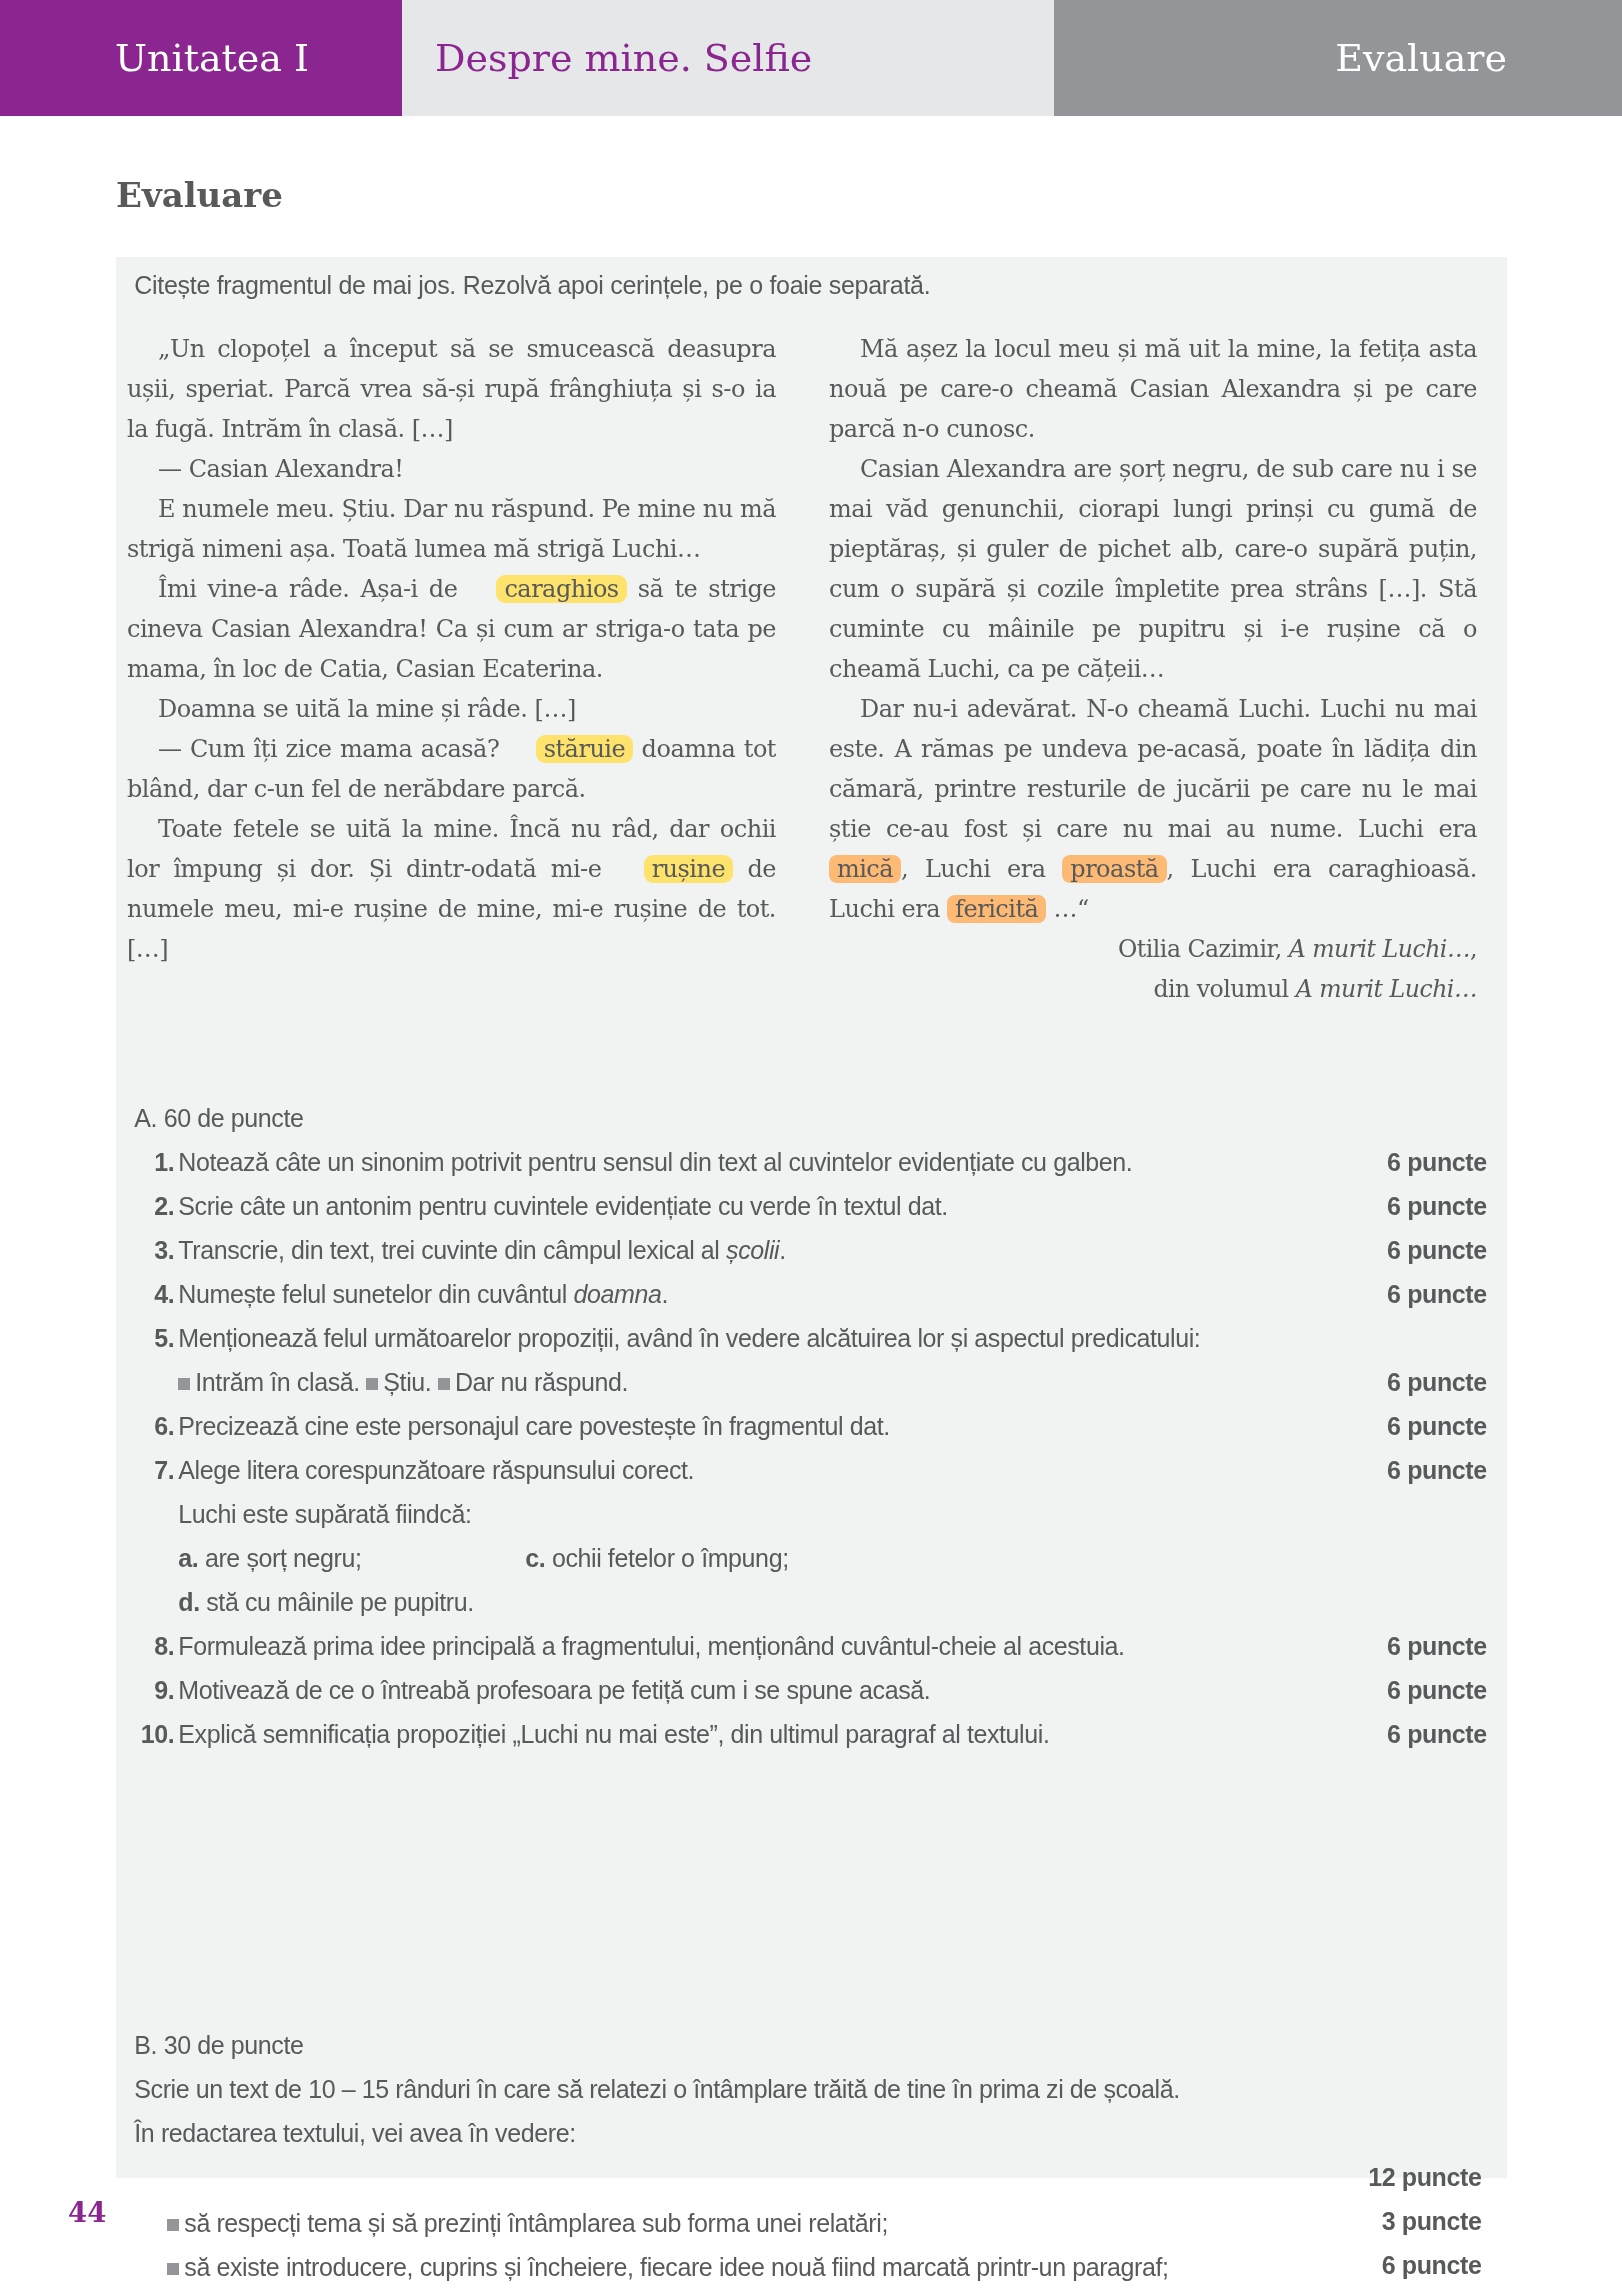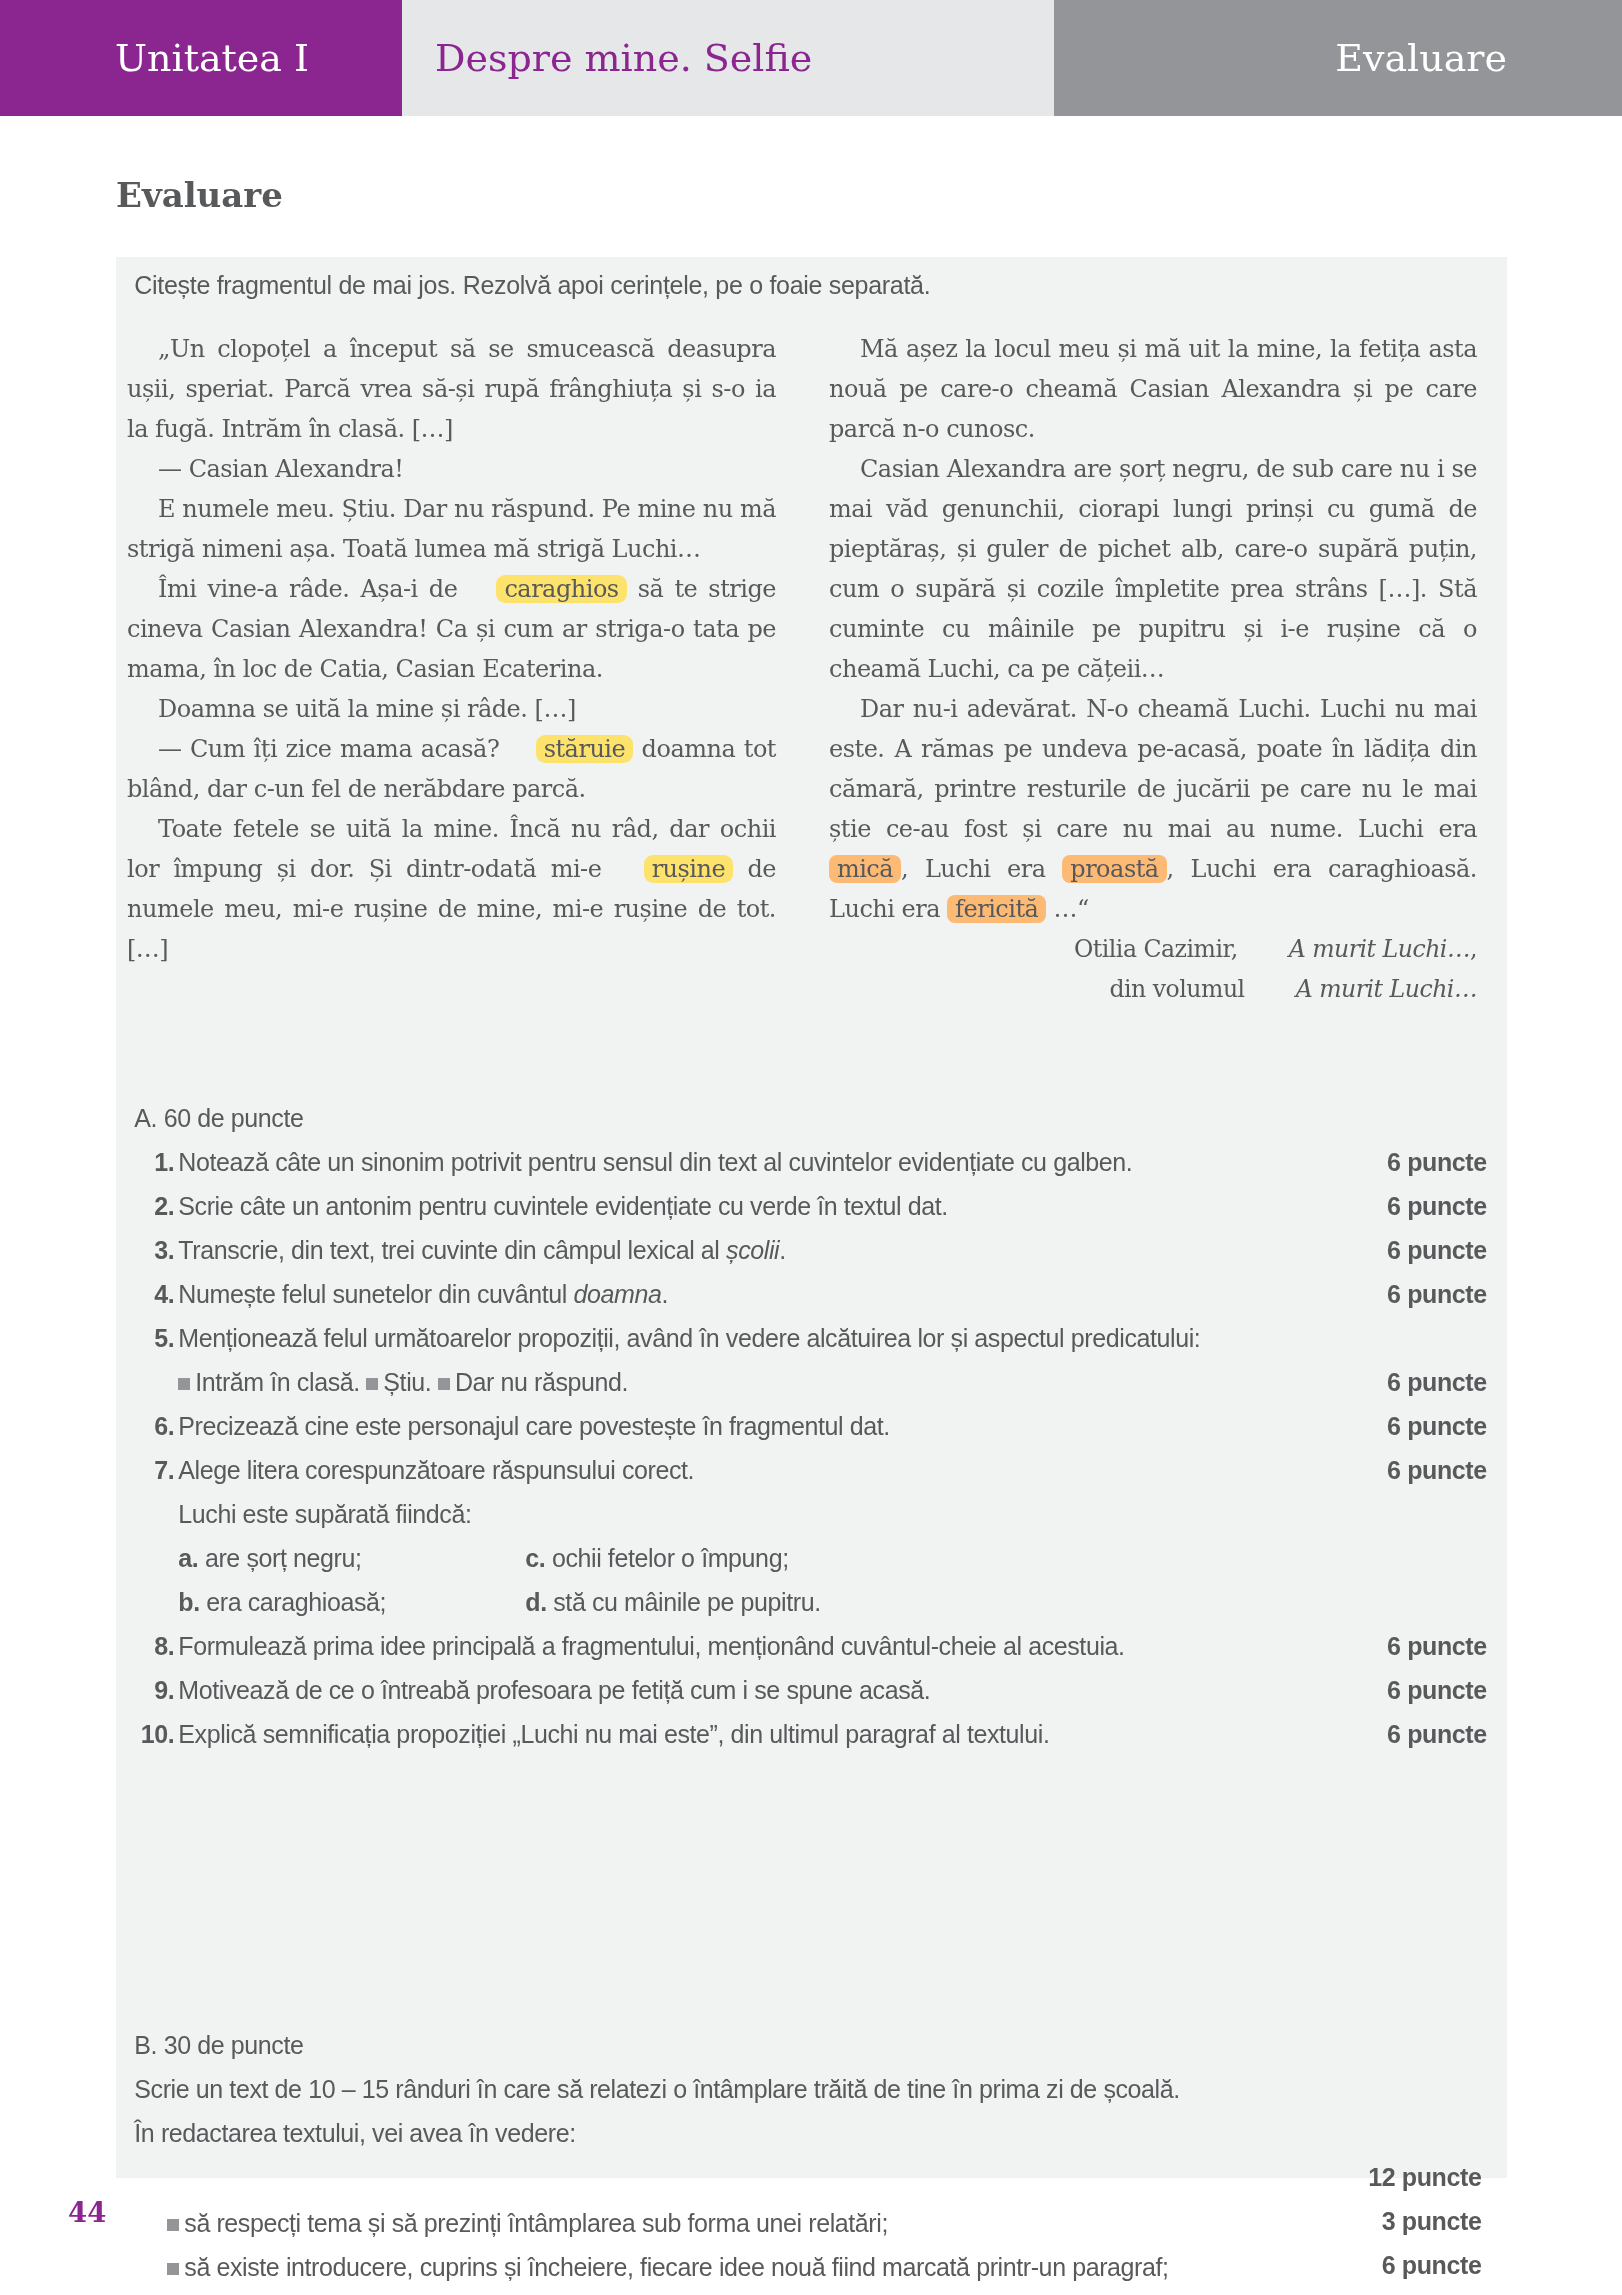--- a/index.html
+++ b/index.html
@@ -17,21 +17,21 @@
   .intro { position: absolute; top: 14.4px; left: 18.3px; font-family: "Liberation Sans", sans-serif; font-size: 25px; letter-spacing: -0.3px; }
 
   .col { position: absolute; top: 72px; width: 649px; font-family: "DejaVu Serif", serif; font-size: 24px; line-height: 40px; text-align: justify; letter-spacing: -0.5px; }
   .col-left { left: 11px; }
   .col-right { left: 713px; width: 648px; }
   .col p { text-indent: 31px; }
   .col p.noindent { text-indent: 0; }
   .hl-y { background: #fde36b; border-radius: 9.2px; padding: 0 7.9px; margin-left: 28px; }
   .hl-g { background: #fdba74; border-radius: 8px; padding: 0 7.9px; }
   .attrib { text-align: right; font-size: 23.6px; }
-  .attrib i { font-style: italic; margin-left: 44px; }
+  .attrib i { font-style: italic; }
 
   .secA { position: absolute; top: 840px; left: 18.3px; width: 1355px; font-family: "Liberation Sans", sans-serif; font-size: 25px; letter-spacing: -0.4px; }
   .sec-title { font-weight: normal; height: 43px; line-height: 43px; }
   .q-row { display: flex; align-items: baseline; height: 44px; line-height: 44px; }
   .q-num { width: 44px; text-align: right; font-weight: bold; padding-right: 3.9px; flex: none; }
   .q-text { flex: 1; }
   .q-pts { width: 131px; text-align: right; font-weight: bold; flex: none; padding-right: 2.6px; }
   .sub-row { height: 44px; line-height: 44px; padding-left: 44px; display: flex; }
   .sq { display: inline-block; width: 11.8px; height: 11.8px; background: #939598; margin-right: 5.2px; vertical-align: 1.3px; }
   .opt { width: 347px; }
@@ -126,21 +126,20 @@
       <span class="q-pts">6 puncte</span>
     </div>
     <div class="sub-row">
       <span>Luchi este supărată fiindcă:</span>
     </div>
     <div class="sub-row">
       <span class="opt"><b>a.</b> <span>are șorț negru;</span></span>
       <span class="opt"><b>c.</b> <span>ochii fetelor o împung;</span></span>
     </div>
     <div class="sub-row">
-      <span class="opt"><b>b.</b> <span>era caraghioasă;</span></span>
       <span class="opt"><b>d.</b> <span>stă cu mâinile pe pupitru.</span></span>
     </div>
     <div class="q-row">
       <span class="q-num">8.</span>
       <span class="q-text">Formulează prima idee principală a fragmentului, menționând cuvântul-cheie al acestuia.</span>
       <span class="q-pts">6 puncte</span>
     </div>
     <div class="q-row">
       <span class="q-num">9.</span>
       <span class="q-text">Motivează de ce o întreabă profesoara pe fetiță cum i se spune acasă.</span>

